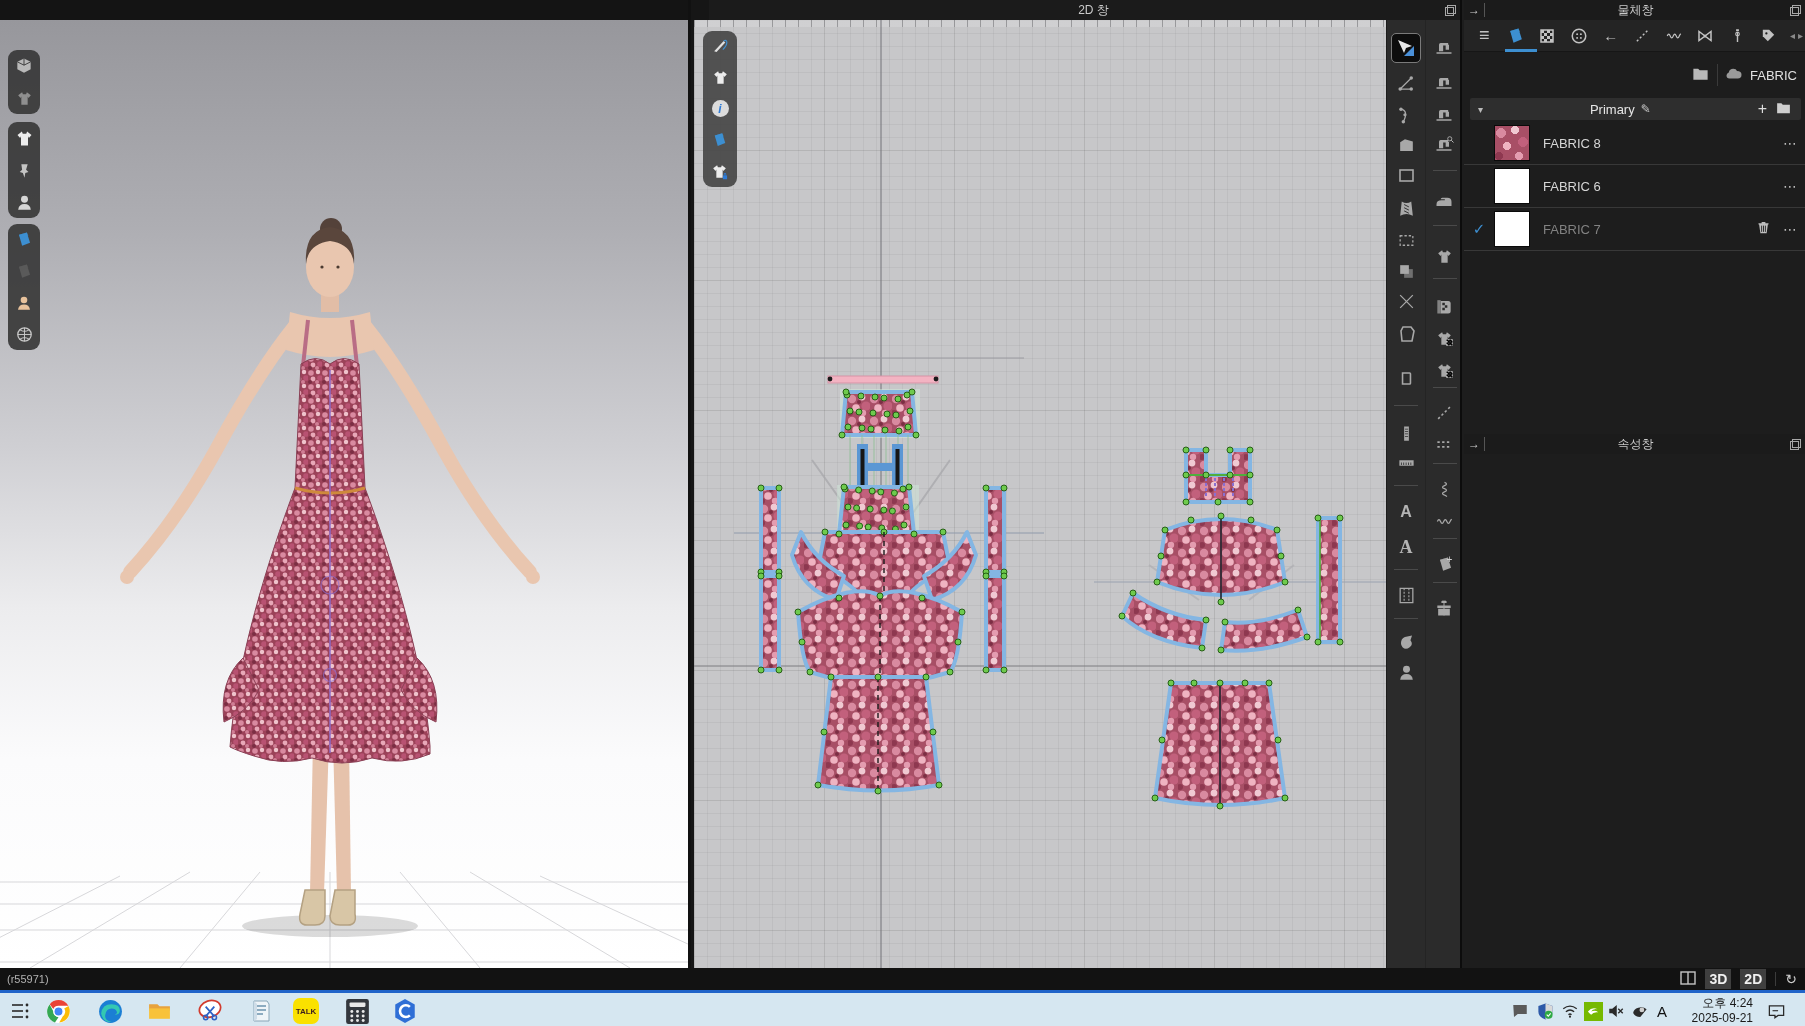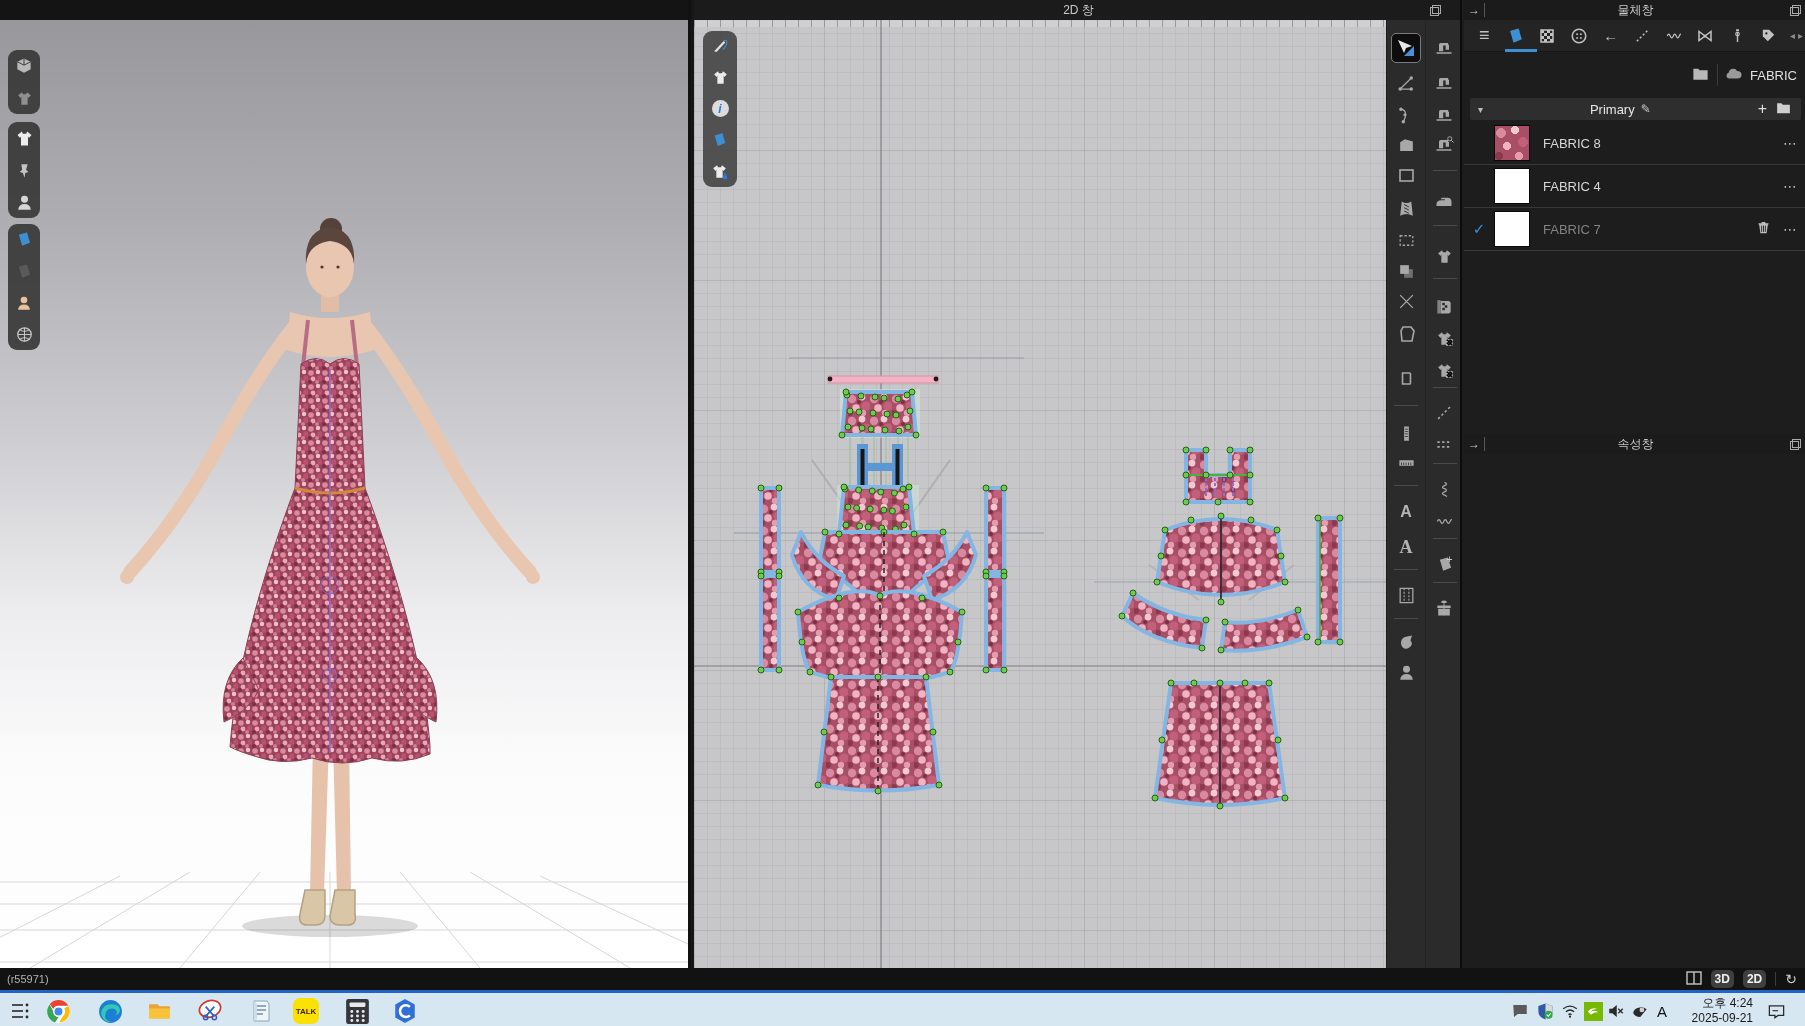--- a/index.html
+++ b/index.html
@@ -11,21 +11,21 @@
 .undock::after{content:"";position:absolute;right:0;top:0;width:7px;height:7px;border:1px solid #a8a8a8;}
 .paneltab{position:absolute;left:4px;top:3px;color:#cfcfcf;font-size:12px;border-right:1px solid #555;padding-right:4px;line-height:14px;}
 
 #win3d{position:absolute;left:0;top:0;width:688px;height:968px;}
 #win3d .titlebar{left:0;width:688px;}
 #canvas3d{position:absolute;left:0;top:20px;width:688px;height:948px;background:linear-gradient(#97979c 0%,#aeaeb3 22%,#cfcfd3 45%,#ececee 62%,#fbfbfc 78%,#ffffff 100%);overflow:hidden;}
 .tgroup{position:absolute;left:8px;width:32px;background:rgba(56,56,56,.92);border-radius:9px;display:flex;flex-direction:column;align-items:center;justify-content:space-around;}
 .tgroup .ti{width:24px;height:24px;display:flex;align-items:center;justify-content:center;}
 
 #win2d{position:absolute;left:688px;top:0;width:774px;height:968px;background:#161616;border-left:3px solid #111;}
-#win2d .titlebar{left:3px;width:769px;}
+#win2d .titlebar{left:18px;width:769px;}
 #canvas2d{position:absolute;left:3px;top:20px;width:769px;height:948px;background:#c7c7c9;background-image:
  linear-gradient(rgba(0,0,0,.055) 1px,transparent 1px),linear-gradient(90deg,rgba(0,0,0,.055) 1px,transparent 1px),
  linear-gradient(rgba(0,0,0,.045) 1px,transparent 1px),linear-gradient(90deg,rgba(0,0,0,.045) 1px,transparent 1px);
  background-size:130px 130px,130px 130px,13px 13px,13px 13px;overflow:hidden;}
 #ruler2d{position:absolute;left:0;top:0;width:769px;height:7px;background:repeating-linear-gradient(90deg,#8f8f92 0 1px,#d2d2d4 1px 13px);opacity:.8;}
 #tools2d{position:absolute;left:9px;top:11px;width:34px;height:156px;background:rgba(70,70,70,.92);border-radius:9px;display:flex;flex-direction:column;align-items:center;justify-content:space-around;}
 #tools2d .ti{width:24px;height:24px;display:flex;align-items:center;justify-content:center;}
 #rtoolbar{position:absolute;right:0;top:0;width:77px;height:948px;background:#2b2b2b;border-left:1px solid #1c1c1c;}
 #rtoolbar .colline{position:absolute;left:38px;top:0;width:1px;height:948px;background:#242424;}
 .t2{position:absolute;width:28px;height:28px;display:flex;align-items:center;justify-content:center;color:#a8a8a8;font-size:15px;}
@@ -52,21 +52,21 @@
 .sw-white{background:#fff;}
 .sw-floral{background:#a84f66;background-image:radial-gradient(circle 5px at 6px 7px,#d98aa0 96%,transparent),radial-gradient(circle 4px at 20px 4px,#f0c9d2 96%,transparent),radial-gradient(circle 5px at 28px 16px,#c2607c 96%,transparent),radial-gradient(circle 4px at 12px 20px,#efb3c1 96%,transparent),radial-gradient(circle 4px at 4px 30px,#8e3850 96%,transparent),radial-gradient(circle 4px at 24px 30px,#e49cb0 96%,transparent);}
 .fabrow .fname{margin-left:13px;font-size:13px;color:#d6d6d6;}
 .fabrow .fname.dim{color:#828282;}
 .fabrow .rtools{margin-left:auto;margin-right:10px;display:flex;align-items:center;gap:12px;color:#bdbdbd;font-size:14px;}
 #proppanel .titlebar{left:2px;top:434px;width:343px;}
 
 #statusbar{position:absolute;left:0;top:968px;width:1805px;height:22px;background:#121212;color:#b2b2b2;font-size:11px;}
 #statusbar .rev{position:absolute;left:7px;top:5px;}
 #statusbar .right{position:absolute;right:8px;top:2px;display:flex;align-items:center;gap:9px;height:18px;}
-.viewbtn{background:#3f3f3f;color:#f0f0f0;font-size:12px;font-weight:bold;padding:2px 4px;border-radius:5px;}
+.viewbtn{background:#3f3f3f;color:#f0f0f0;font-size:14px;font-weight:bold;padding:2px 4px;border-radius:0;}
 #statusbar .sdiv{width:1px;height:14px;background:#3c3c3c;}
 #statusbar .refresh{color:#cfcfcf;font-size:14px;line-height:14px;}
 
 #taskbar{position:absolute;left:0;top:990px;width:1805px;height:36px;background:#d6e7f1;border-top:3px solid #2064c9;}
 .tbi{position:absolute;top:4px;width:28px;height:28px;display:flex;align-items:center;justify-content:center;}
 #kakao{background:#fae100;border-radius:7px;color:#3c1e1e;font-size:8px;font-weight:bold;width:26px;height:26px;display:flex;align-items:center;justify-content:center;}
 #clock{position:absolute;right:52px;top:3px;text-align:right;font-size:12px;color:#1a1a1a;line-height:15px;}
 #imea{font-size:15px;color:#111;}
 .seldot{fill:#6ecb4d;stroke:#275f17;stroke-width:1;}
 .piece{fill:url(#flo);stroke:#84b6e3;stroke-width:4;stroke-linejoin:round;}
@@ -865,21 +865,21 @@
         <span class="chk"></span>
           <span class="sw sw-floral"></span>
         <span class="fname">FABRIC 8</span>
         <span class="rtools">
             <span>⋯</span>
           </span>
       </div>
       <div class="fabrow">
         <span class="chk"></span>
           <span class="sw sw-white"></span>
-        <span class="fname">FABRIC 4</span>
+        <span class="fname">FABRIC 6</span>
         <span class="rtools">
             <span>⋯</span>
           </span>
       </div>
       <div class="fabrow">
         <span class="chk">✓</span>
         <span class="sw sw-white"></span>
         <span class="fname dim">FABRIC 7</span>
         <span class="rtools">
             <span><svg width="15" height="15" fill="#bdbdbd">

